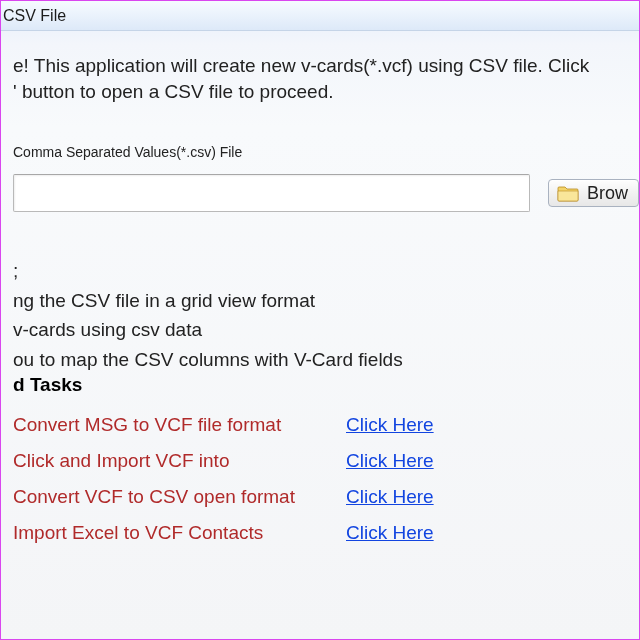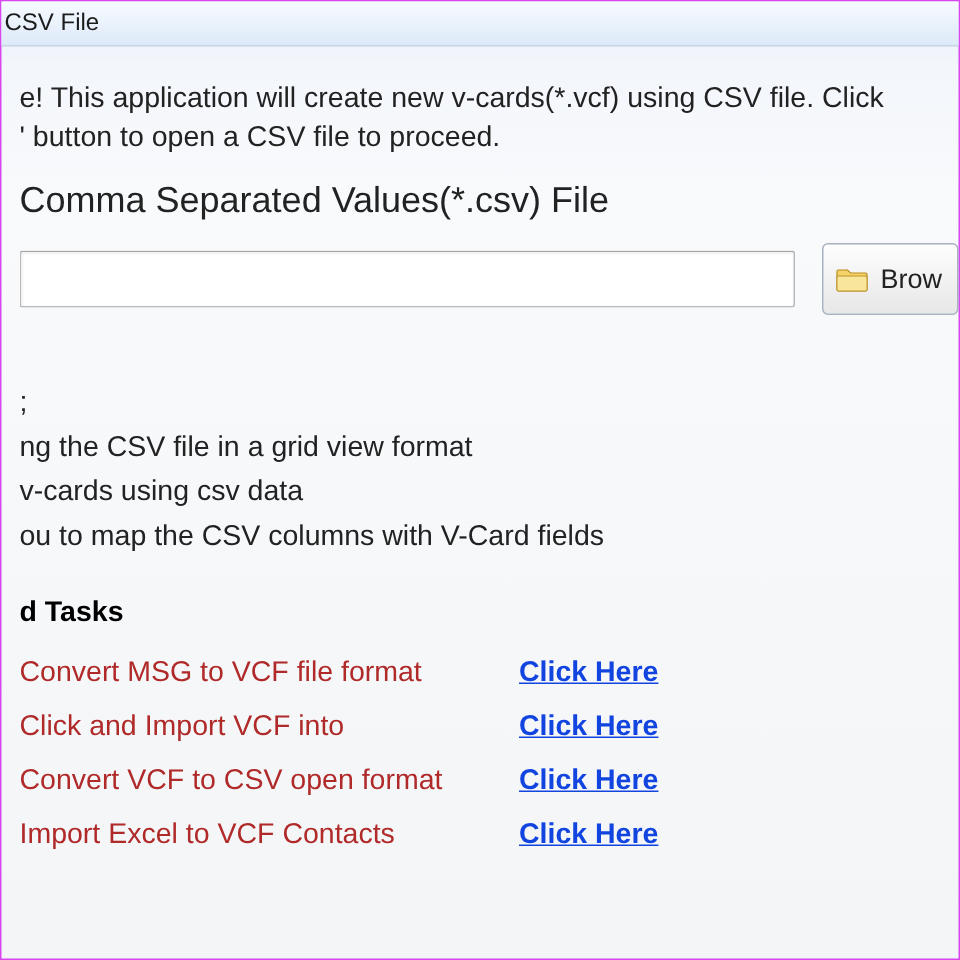--- a/index.html
+++ b/index.html
@@ -31,23 +31,23 @@
     flex: 1;
     padding: 22px 0 0 12px;
   }
   .welcome {
     font-size: 19px;
     line-height: 1.35;
     color: #222;
     padding-left: 0;
   }
   .heading {
-    font-size: 24px;
+    font-size: 14px;
     color: #222;
-    margin-top: 16px;
+    margin-top: 40px;
   }
   .file-row {
     display: flex;
     align-items: center;
     margin-top: 14px;
     gap: 18px;
   }
   .file-input {
     flex: 1;
     height: 38px;
@@ -55,21 +55,21 @@
     background: #ffffff;
     border: 1px solid #b9b9b9;
     border-top-color: #a7a7a7;
     border-radius: 2px;
     box-shadow: inset 1px 1px 2px rgba(0,0,0,0.07);
     padding: 4px 8px;
     font-family: inherit;
     font-size: 17px;
   }
   .browse-btn {
-    height: 48px;
+    height: 28px;
     min-width: 90px;
     padding: 0 10px 0 8px;
     background: linear-gradient(to bottom, #fefefe 0%, #f3f3f3 45%, #e7e7e7 100%);
     border: 1px solid #a9b2c0;
     border-radius: 4px;
     display: flex;
     align-items: center;
     gap: 8px;
     font-family: inherit;
     font-size: 18px;
@@ -82,21 +82,20 @@
     height: 18px;
     display: inline-block;
   }
   .steps {
     margin-top: 44px;
     font-size: 19px;
     line-height: 1.55;
     color: #222;
   }
   .related-header {
-    margin-top: 26px;
     font-size: 19px;
     font-weight: bold;
     color: #000;
   }
   .tasks {
     margin-top: 18px;
     display: flex;
     flex-direction: column;
     gap: 14px;
   }
@@ -106,21 +105,21 @@
   }
   .task-label {
     color: #b02a2a;
     font-size: 19px;
     width: 333px;
     flex: 0 0 333px;
   }
   .task-link {
     color: #1245e0;
     font-size: 19px;
-    font-weight: bold;
+    font-weight: normal;
     text-decoration: underline;
     cursor: pointer;
   }
 </style>
 </head>
 <body>
 
 <div class="window">
 
   <div class="titlebar">

